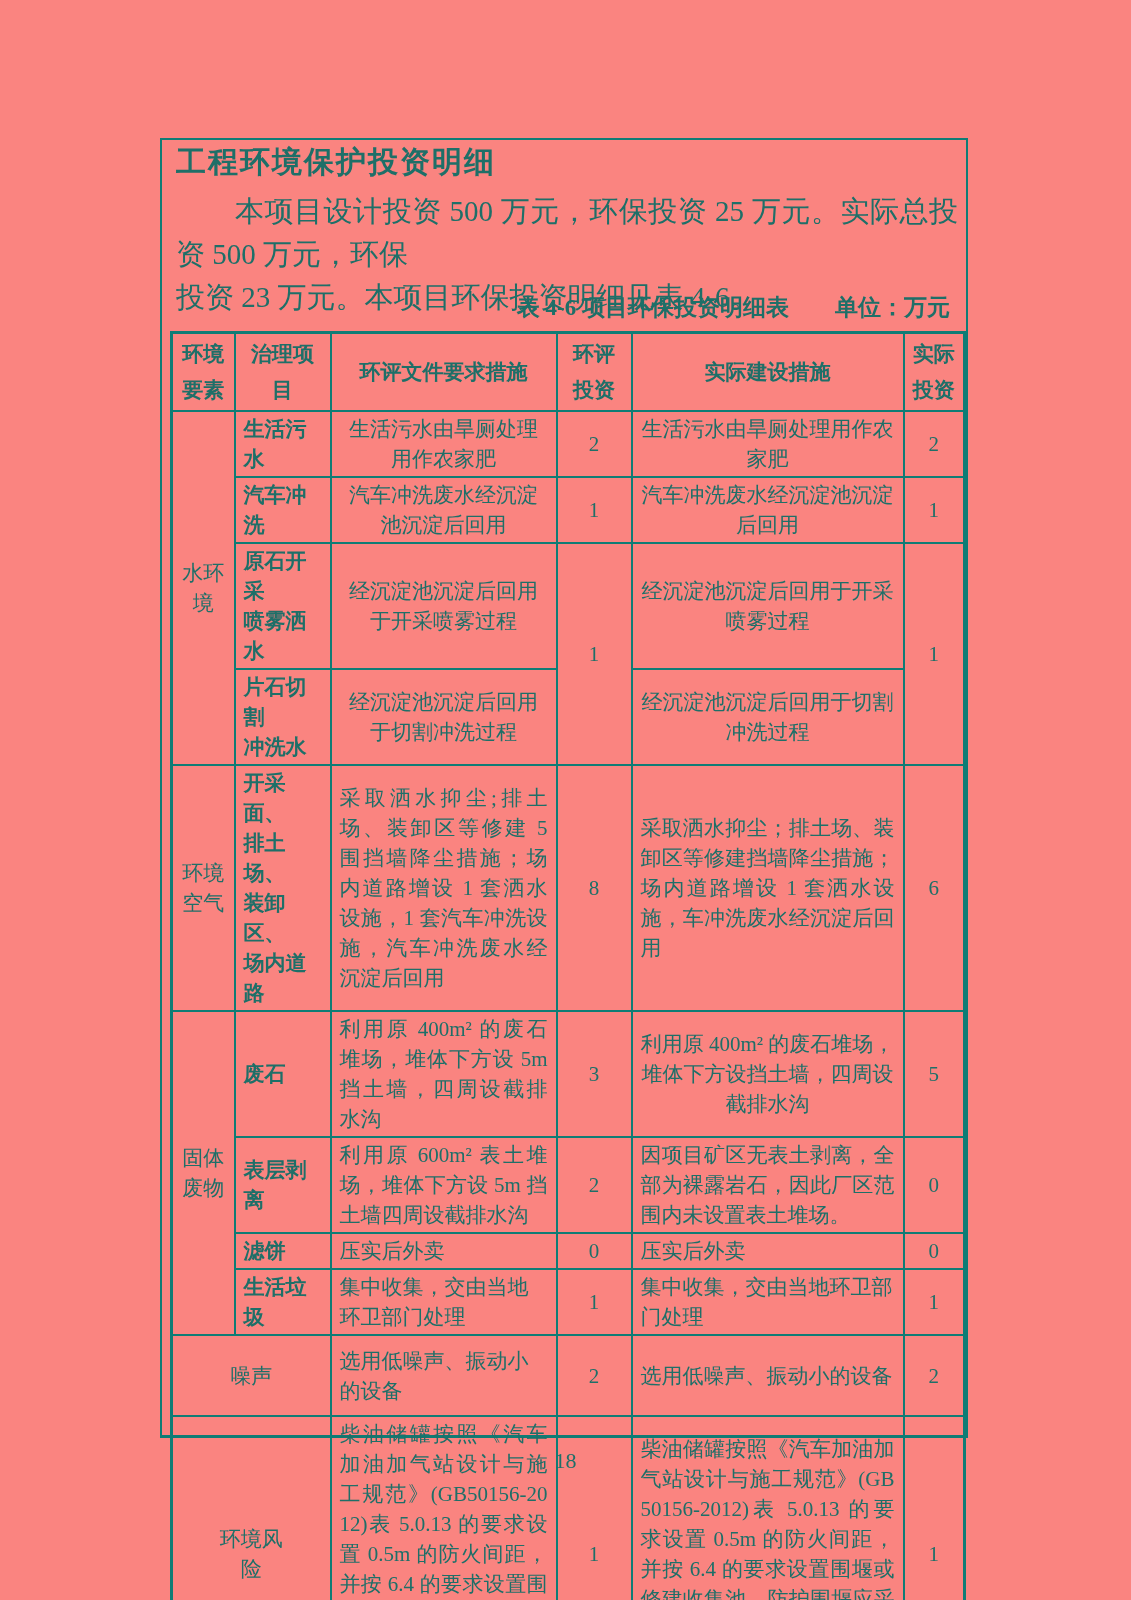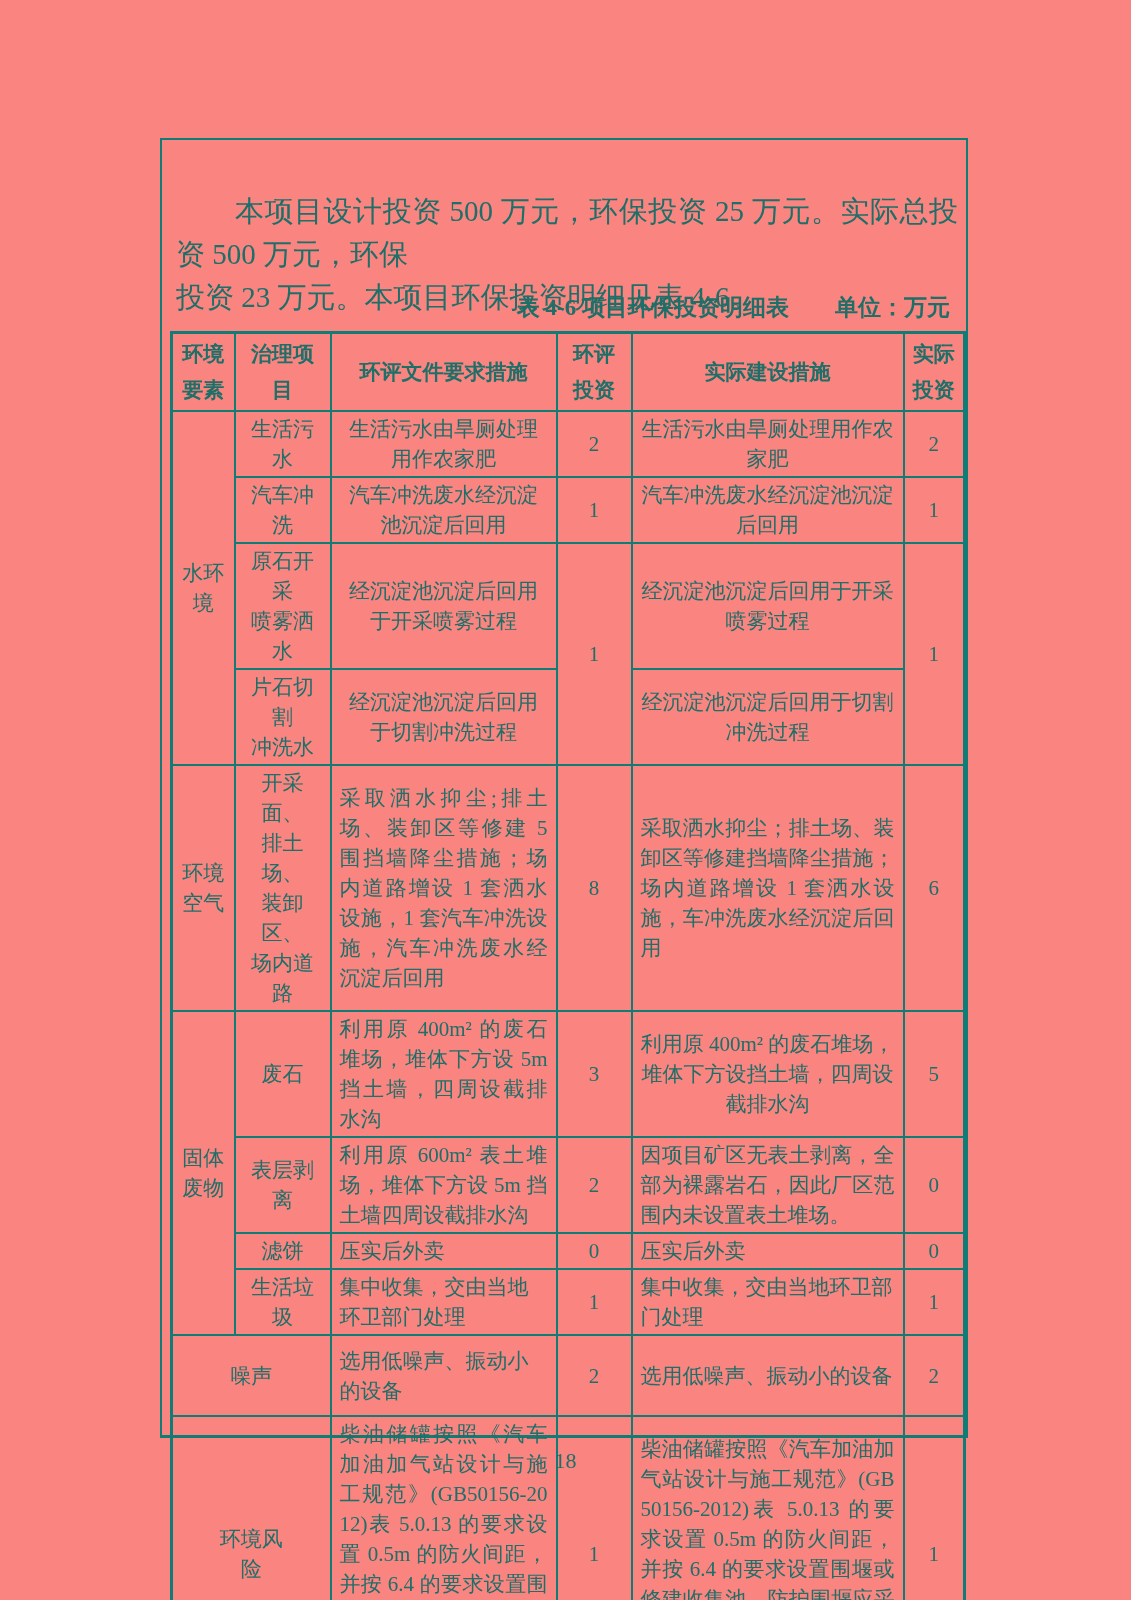--- a/index.html
+++ b/index.html
@@ -42,36 +42,37 @@
   }
   .inv th,.inv td{
     border:2px solid var(--border);
     padding:2px 8px;
     font-size:21px;line-height:30px;
     vertical-align:middle;
   }
   .inv th{font-weight:bold;line-height:36px;padding:2px 4px;}
   .pre{white-space:pre-line;}
   .grp{white-space:pre-line;text-align:center;line-height:40px;padding:2px 4px;}
-  .itm{white-space:pre-line;text-align:center;padding:2px 4px;}
+  .itm{white-space:pre-line;padding:2px 4px;font-weight:bold;}
   .itm-air{line-height:42px;}
   .ctr{text-align:center;}
   .jst{text-align:justify;word-break:break-all;}
   .lft{text-align:left;word-break:break-all;margin-left:48px;}
   .num{text-align:center;padding:2px 2px;}
   .page-num{
     position:absolute;left:0;top:1448px;width:1131px;
     text-align:center;font-size:22px;
   }
 </style>
 </head>
 <body>
 
 <div class="frame">
 
+  <h1 class="sec-title">工程环境保护投资明细</h1>
 
   <p class="body-para">　　本项目设计投资 500 万元，环保投资 25 万元。实际总投资 500 万元，环保
 投资 23 万元。本项目环保投资明细见表 4-6。</p>
 
   <div class="tbl-caption">表 4-6 项目环保投资明细表　　单位：万元</div>
 
   <table class="inv">
     <colgroup>
       <col style="width:63px">
         <col style="width:96px">

